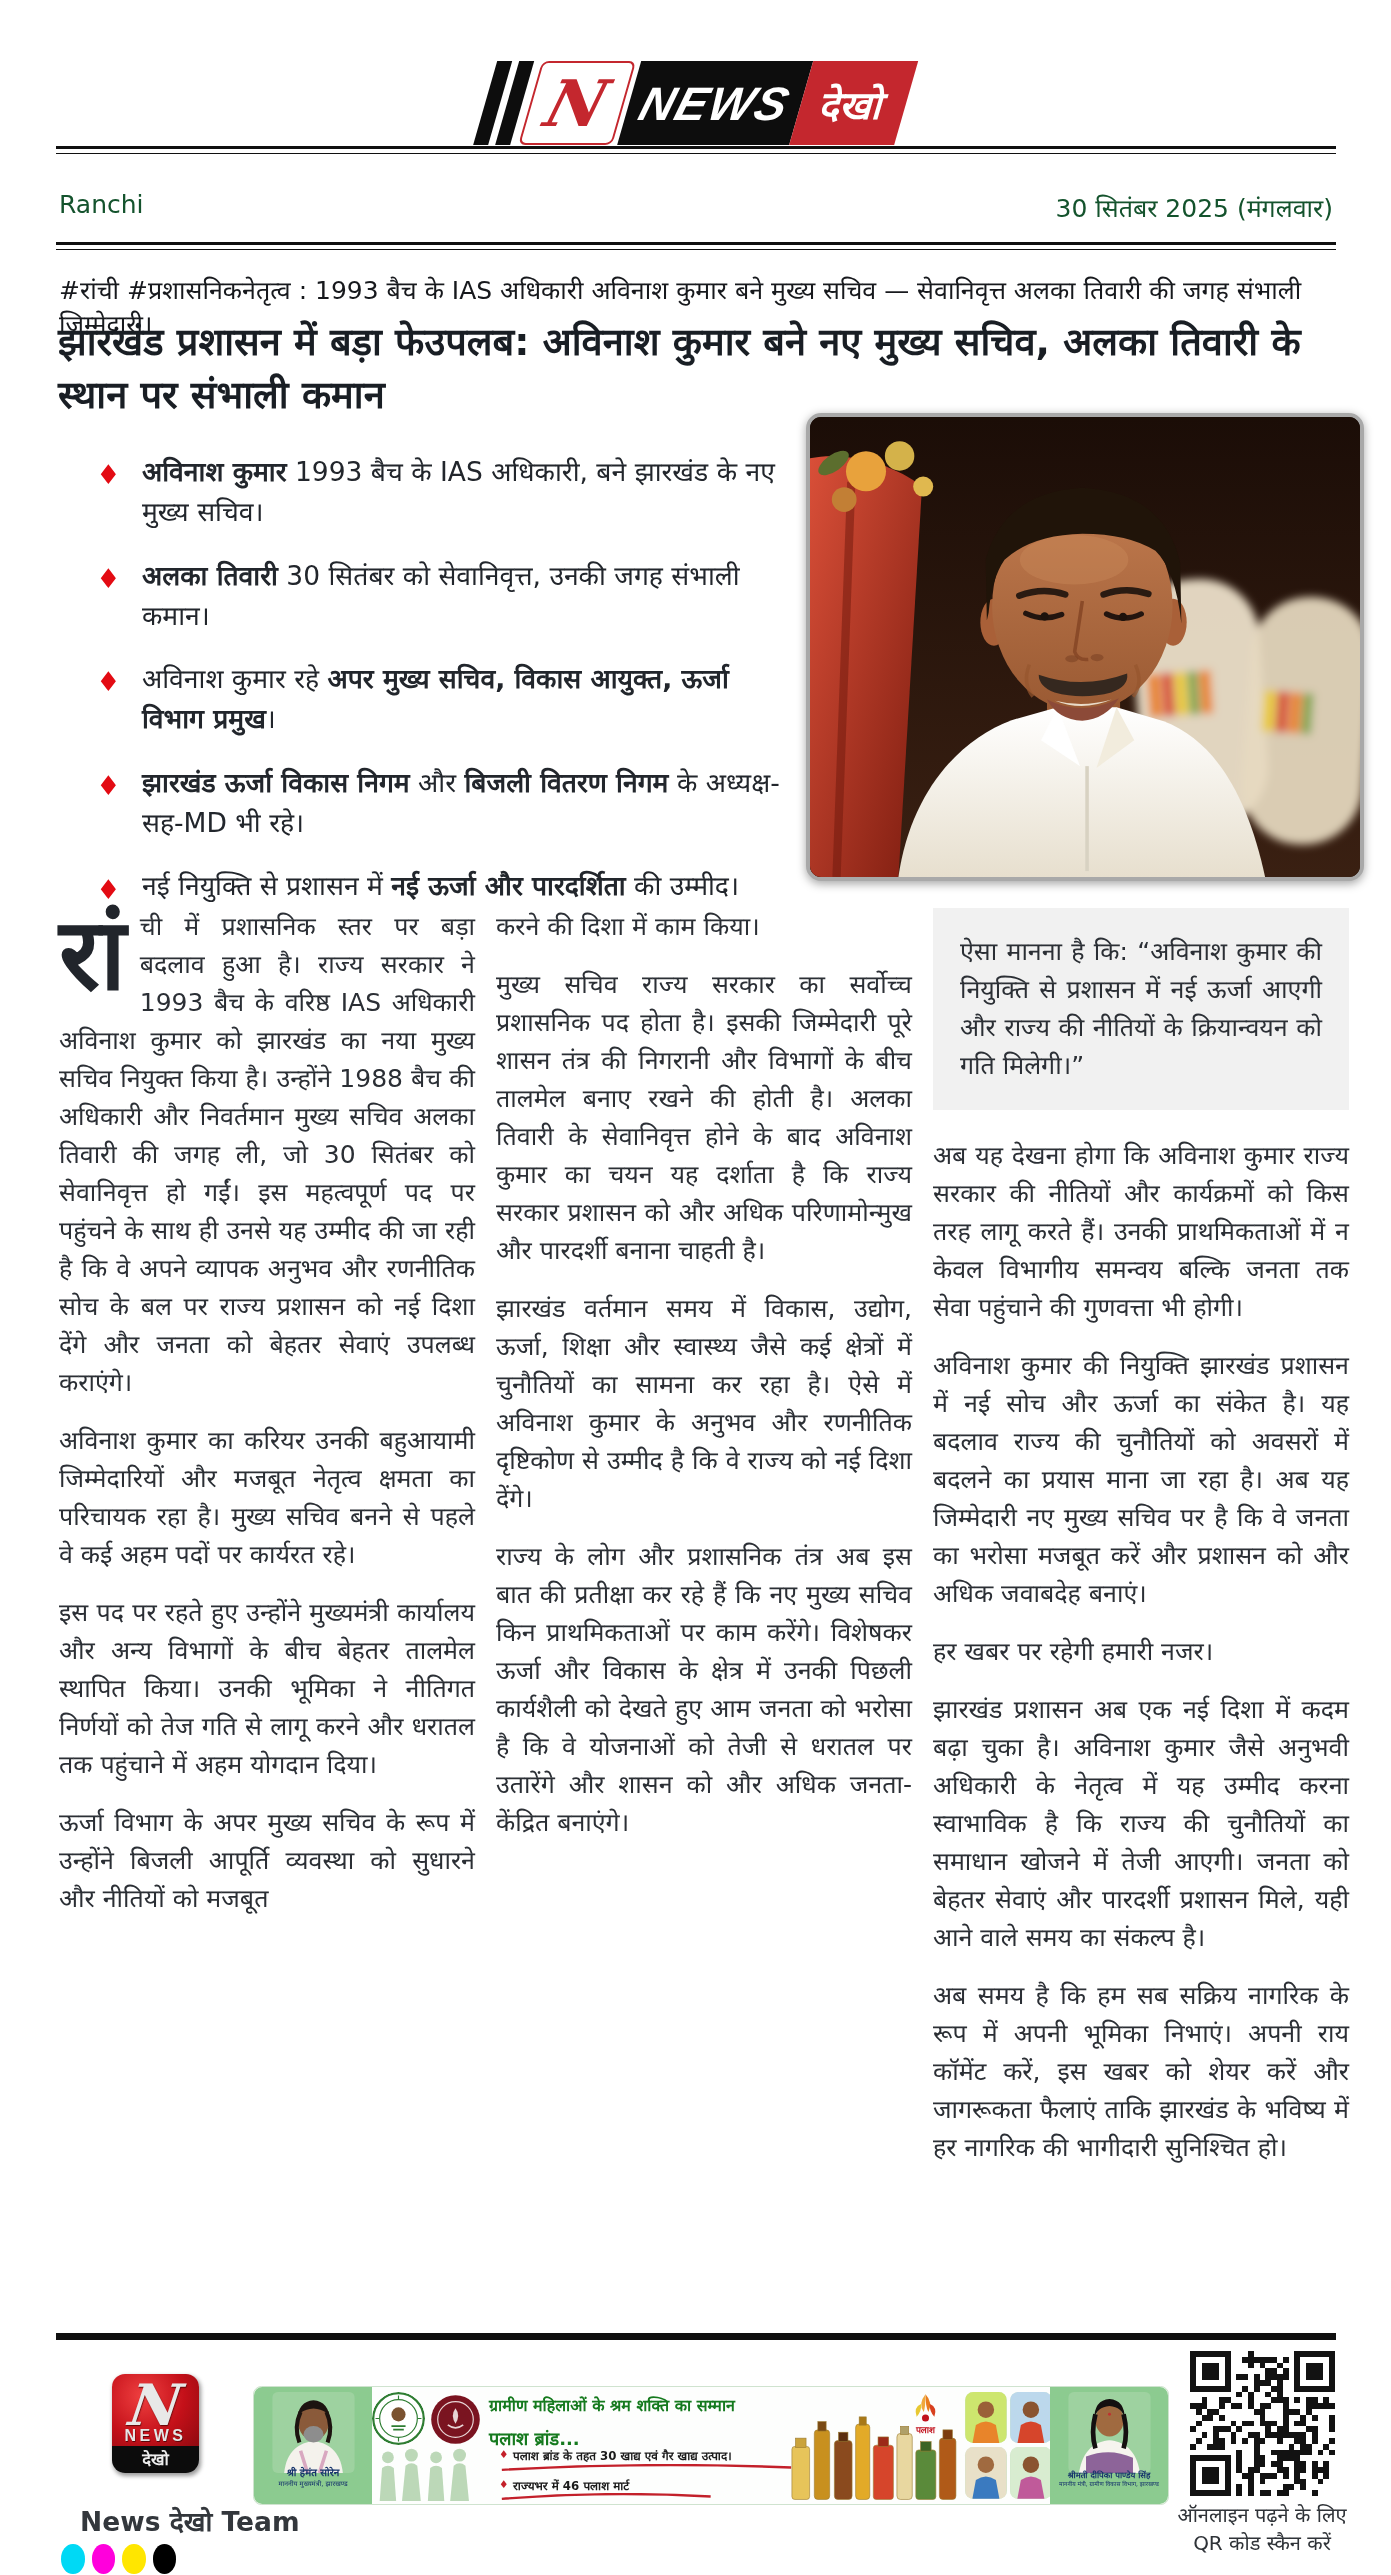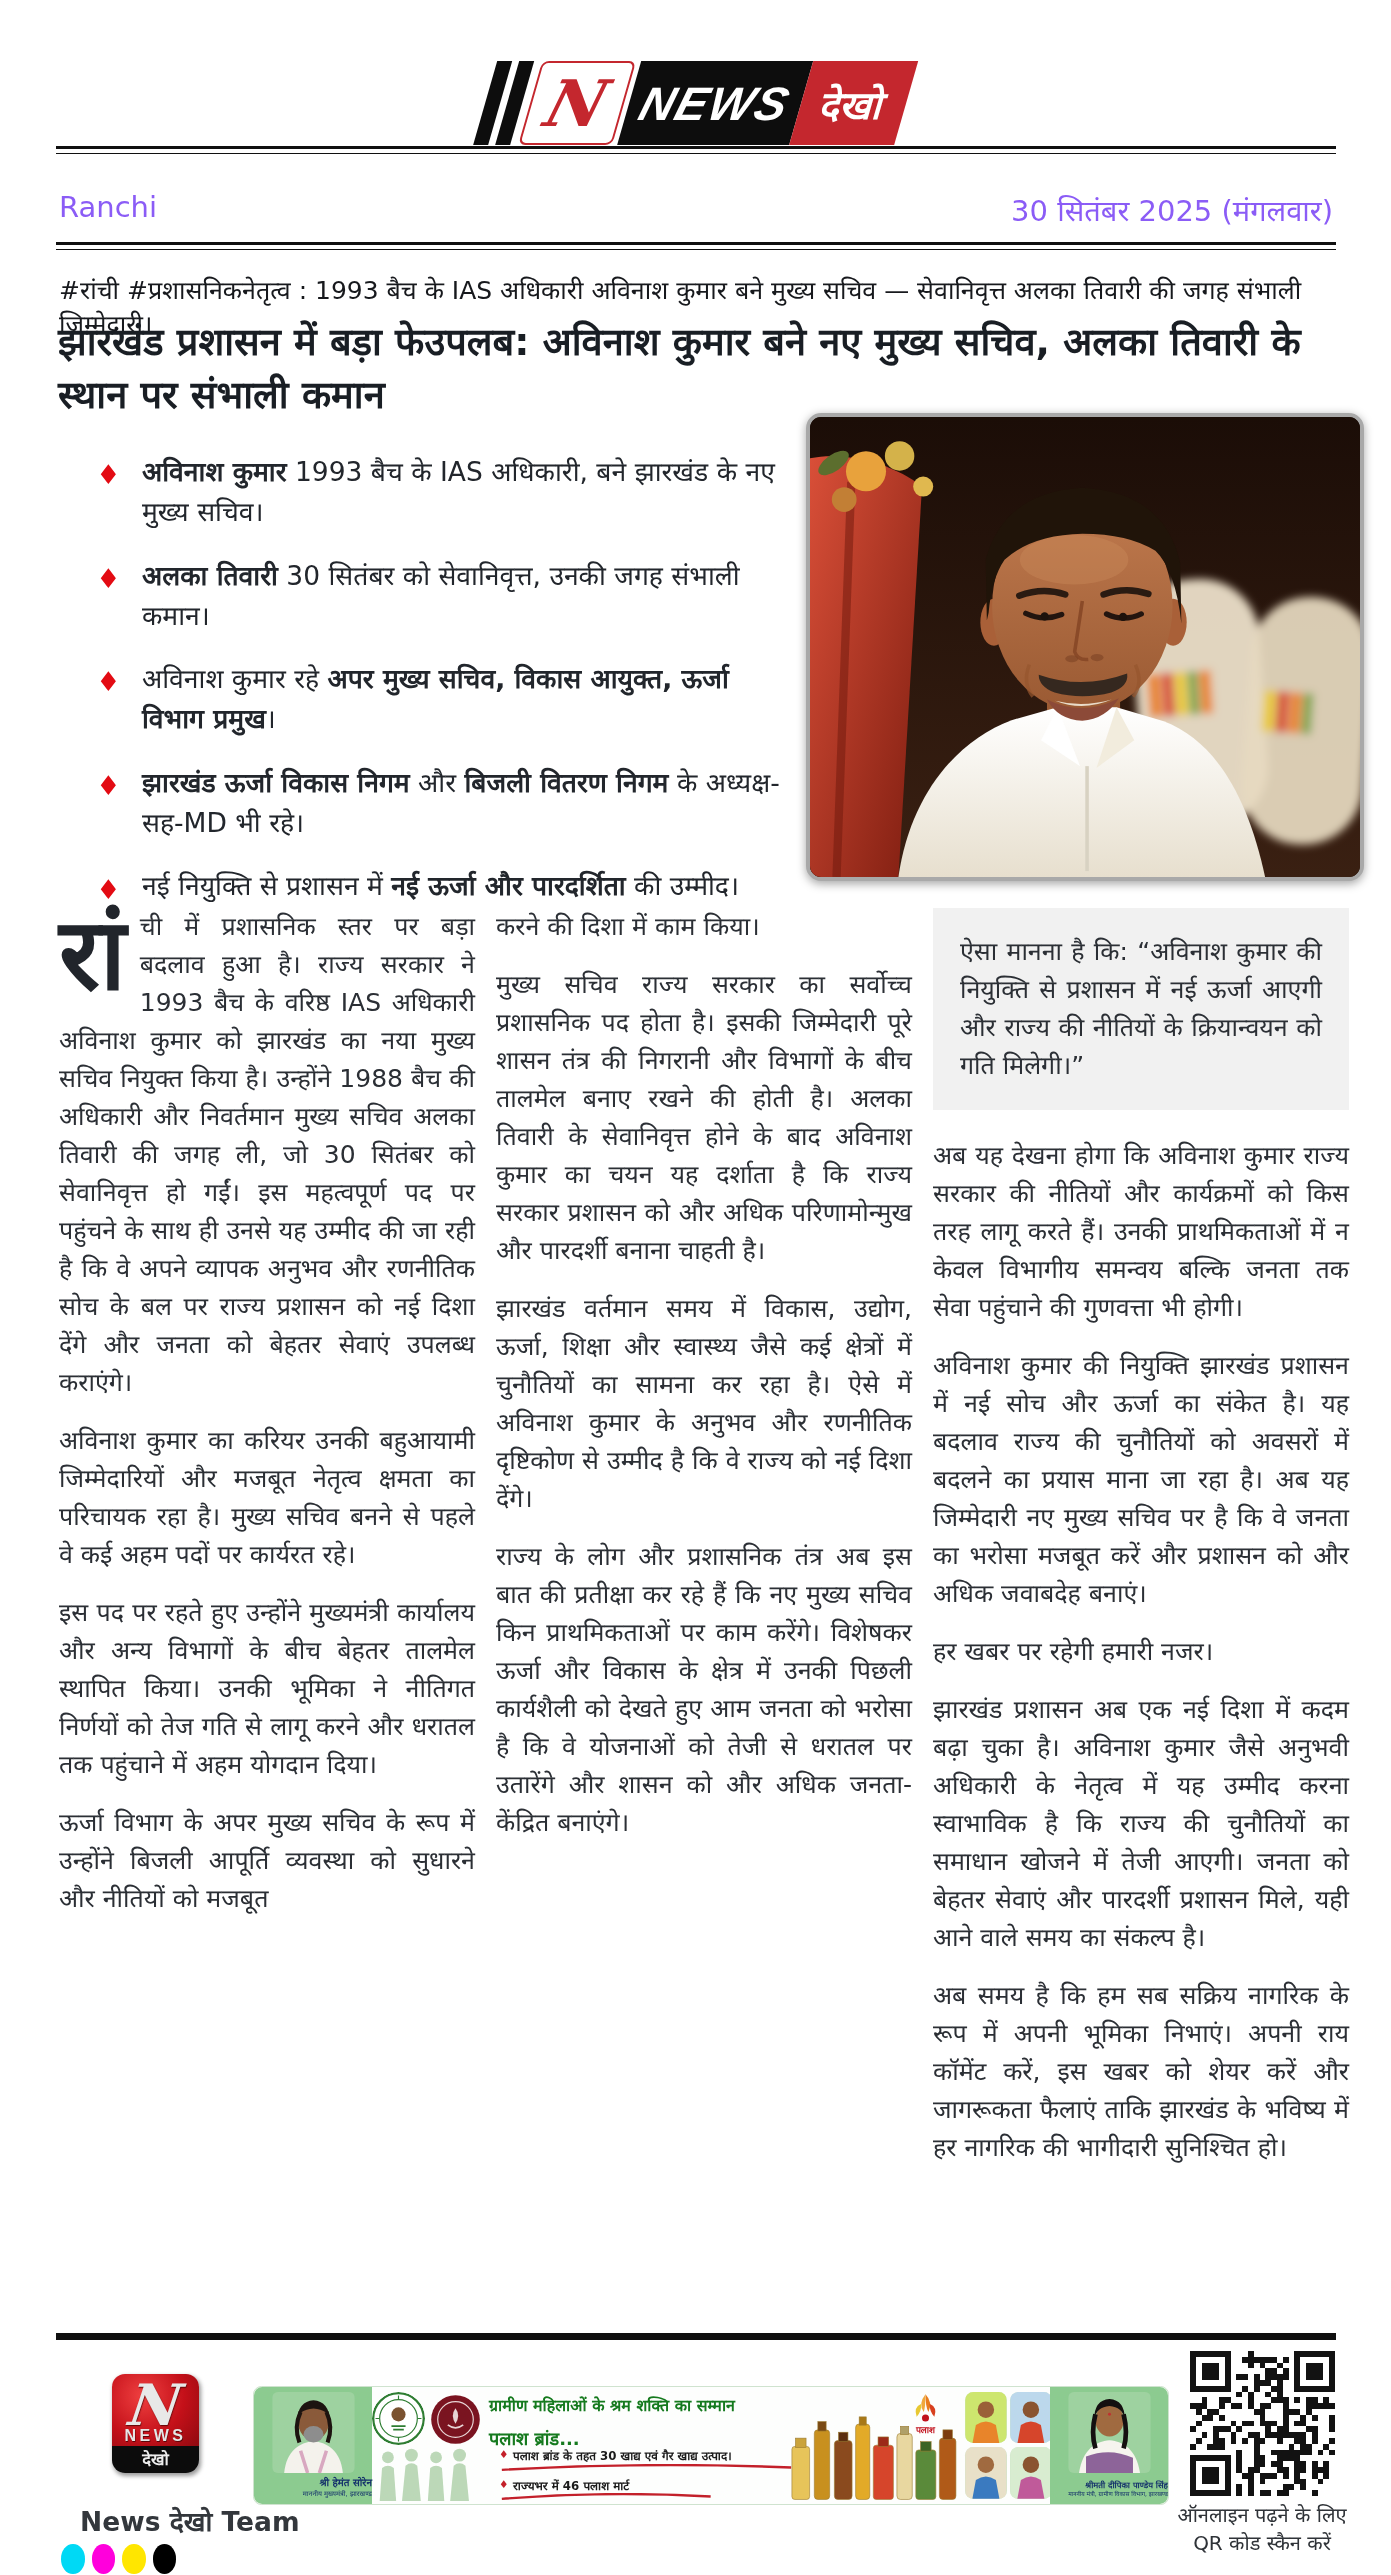--- a/index.html
+++ b/index.html
@@ -24,21 +24,21 @@
 
   
   .rule2{position:absolute;left:56px;width:1280px;height:3.5px;box-sizing:content-box;
          border-top:3.5px solid #101010;border-bottom:1.2px solid #101010;}
   .rule-top{top:146px;}
   .rule-mid{top:242px;}
   .footer-rule{position:absolute;left:56px;width:1280px;top:2333px;height:6.5px;background:#101010;}
 
   
   .meta{position:absolute;left:59px;top:190px;width:1274px;height:35px;
-        font-size:29px;color:#8b5cf6;}
+        font-size:25px;color:#14532d;}
   .meta .date{position:absolute;right:0;top:0;}
   .tagline{position:absolute;left:59px;top:272px;width:1285px;font-size:25px;
            font-weight:normal;color:#17191d;}
   .headline{position:absolute;left:58px;top:316px;width:1282px;margin:0;
             font-size:38px;line-height:1.40;font-weight:800;color:#191e24;}
 
   
   .highlights{position:absolute;left:95px;top:452px;width:689px;margin:0;padding:0;list-style:none;}
   .highlights li{position:relative;padding-left:47px;margin-bottom:23px;
                  font-size:26.5px;line-height:1.52;color:#22262c;}
@@ -82,21 +82,21 @@
 
   
   .banner{position:absolute;left:253px;top:2386px;width:914px;height:117px;
           background:#eaf5e9;border-radius:8.3px;overflow:hidden;border:0.6px solid #cfe3cf;}
   .bn-center{position:absolute;left:117px;right:117px;top:0;bottom:0;background:#fdfefd;}
   .bn-left,.bn-right{position:absolute;top:0;width:118px;height:100%;background:#8ccb90;}
   .bn-left{left:0;border-radius:8.3px 0 0 8.3px;}
   .bn-right{right:0;border-radius:0 8.3px 8.3px 0;}
   .bn-photo{position:absolute;left:17.7px;top:4.7px;width:83px;height:81px;border-radius:5.9px;overflow:hidden;}
   .bn-photo svg{display:block;width:100%;height:100%;}
-  .bn-cap{position:absolute;bottom:6px;width:100%;text-align:right;color:#15336b;line-height:1.25;}
+  .bn-cap{position:absolute;bottom:16px;width:100%;text-align:center;color:#15336b;line-height:1.25;}
   .bn-cap .c1{font-size:10px;font-weight:bold;}
   .bn-cap .c2{font-size:6.8px;}
   .bn-sil{position:absolute;left:121px;top:61px;width:101px;height:53px;}
   .bn-seal{position:absolute;border-radius:50%;}
   .seal1{left:118px;top:5.3px;width:53px;height:53px;}
   .seal2{left:176px;top:6.5px;width:51px;height:51px;}
   .bn-title{position:absolute;left:235px;top:7px;width:406px;text-align:left;
             color:#157a1e;font-weight:700;}
   .bn-title .t1{font-size:16px;}
   .bn-title .t2{font-size:18px;margin-top:10px;}

